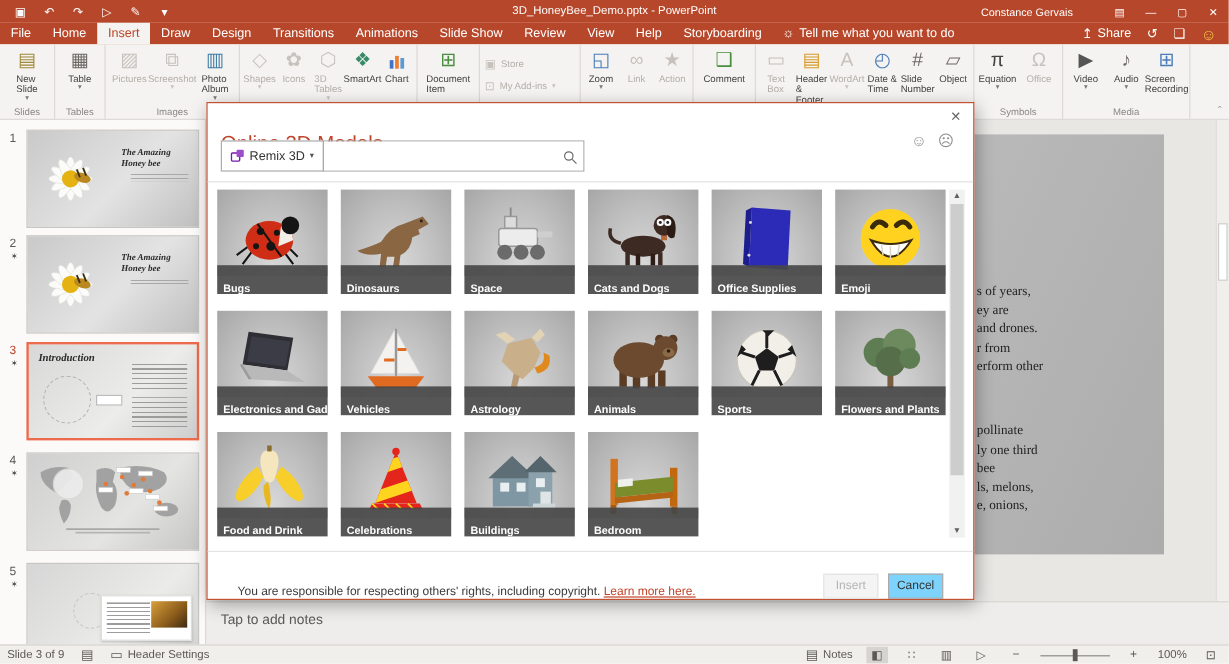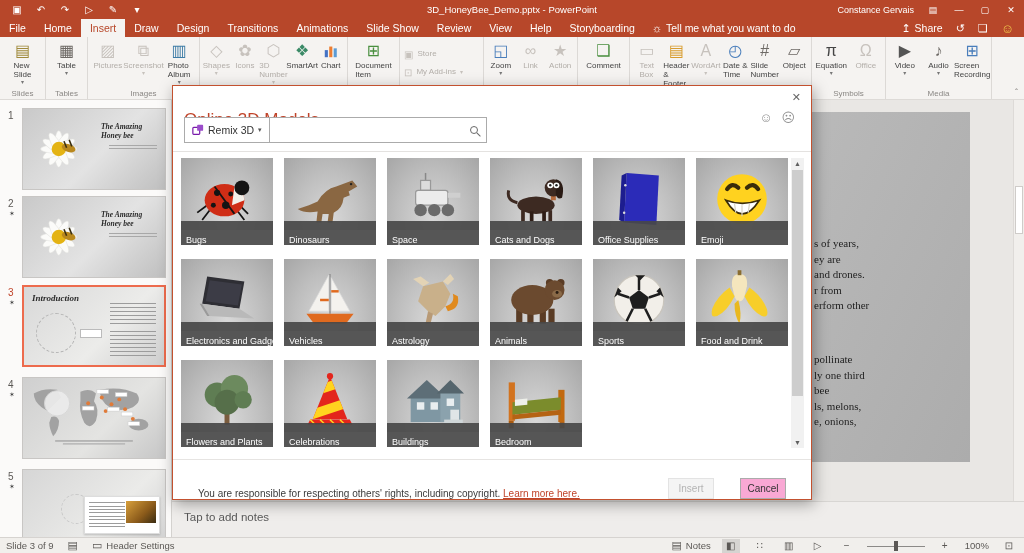--- a/index.html
+++ b/index.html
@@ -6,21 +6,21 @@
   html,body { width:1024px; height:553px; overflow:hidden; }
   body { font-family:"Liberation Sans", sans-serif; background:#fff; }
   #app { position:relative; width:1024px; height:553px; }
 
   
   .titlebar { position:absolute; left:0; top:0; width:1024px; height:19px; background:#B7472A; color:#fff; display:flex; align-items:center; }
   .qat { display:flex; align-items:center; gap:2px; padding-left:6px; }
   .qat .qbtn { width:22px; height:17px; display:flex; align-items:center; justify-content:center; font-size:10px; color:#fff; cursor:default; }
   .win-title { position:absolute; left:0; right:0; text-align:center; font-size:9.5px; color:#fff; pointer-events:none; }
   .tb-right { margin-left:auto; display:flex; align-items:center; height:19px; }
-  .tb-user { font-size:9px; color:#fff; margin-right:6px; }
+  .tb-user { font-size:9px; color:#fff; margin-right:26px; }
   .winbtn { width:26px; height:19px; display:flex; align-items:center; justify-content:center; font-size:9px; color:#fff; }
 
   
   .tabsrow { position:absolute; left:0; top:19px; width:1024px; height:18px; background:#B7472A; display:flex; align-items:stretch; }
   .tab { padding:0 9px; font-size:10.5px; line-height:18px; color:#fff; white-space:nowrap; }
   .tab.active { background:#F5F3F1; color:#B7472A; }
   .tellme { display:flex; align-items:center; gap:4px; font-size:10.5px; color:#fff; padding:0 8px; }
   .tabs-right { margin-left:auto; display:flex; align-items:center; gap:13px; padding-right:10px; color:#fff; }
   .tabs-right .titem { display:flex; align-items:center; gap:4px; font-size:10.5px; }
   .ticon { font-size:11px; }
@@ -101,32 +101,32 @@
   .search-wrap { position:relative; width:218px; margin-left:-1px; border:1px solid #ABABAB; background:#fff; }
   .search-wrap input { width:100%; height:100%; border:none; outline:none; font-size:10.5px; padding:0 22px 0 6px; font-family:"Liberation Sans",sans-serif; }
   .mag { position:absolute; right:8px; top:8px; width:8px; height:8px; border:1.4px solid #6a6a6a; border-radius:50%; }
   .mag::after { content:""; position:absolute; width:5px; height:1.4px; background:#6a6a6a; transform:rotate(45deg); right:-4px; bottom:-2px; }
   .dlg-smilies { position:absolute; right:16px; top:24px; display:flex; gap:9px; font-size:13px; color:#8f8f8f; }
   .dlg-sep { position:absolute; left:0; right:0; top:65px; border-top:1px solid #E4E2E0; }
   .tile-grid { position:absolute; left:8px; top:72px; width:612px; display:grid; grid-template-columns:repeat(6,92px); gap:14px 11px; }
   .tile { width:92px; height:87px; position:relative; }
   .tile-img { width:92px; height:72px; background:radial-gradient(ellipse at 50% 85%, #d8d8d8 0%, #bebebe 55%, #a6a6a6 100%); display:flex; align-items:flex-end; justify-content:center; overflow:hidden; }
   .tile-img svg { width:76px; height:62px; }
-  .tile-label { position:absolute; left:0; bottom:0; width:100%; height:15px; line-height:15px; background:rgba(72,72,72,.92); color:#fff; font-size:9px; padding:12px 5px; white-space:nowrap; overflow:hidden; }
+  .tile-label { position:absolute; left:0; bottom:0; width:100%; height:15px; line-height:15px; background:rgba(72,72,72,.92); color:#fff; font-size:9px; padding:12px 5px; white-space:nowrap; overflow:hidden;font-weight:bold; }
   .dlg-scroll { position:absolute; right:7px; top:72px; width:13px; height:290px; background:#F1F1F1; }
   .dlg-scroll .arr { position:absolute; left:0; width:13px; height:11px; font-size:7px; color:#5f5f5f; text-align:center; line-height:11px; }
   .arr.up { top:0; } .arr.down { bottom:0; }
   .dlg-thumb { position:absolute; left:1px; top:12px; width:11px; height:226px; background:#CDCDCD; }
   .dlg-footer-sep { position:absolute; left:0; right:0; top:373px; border-top:1px solid #E6E4E2; }
   .dlg-footer { position:absolute; left:0; top:373px; width:100%; height:40px; display:flex; align-items:flex-end; padding:0 25px; }
   .rights { font-size:10px; color:#3b3b3b; flex:1; }
   .rights a { color:#C0442A; }
   .dbtn { width:46px; height:21px; font-size:10px; display:flex; align-items:center; justify-content:center; font-family:"Liberation Sans",sans-serif; }
   .dbtn.insert { background:#F4F4F4; border:1px solid #E3E3E3; color:#B4B4B4; margin-right:8px; }
-  .dbtn.cancel { background:#f9a8d4; border:1px solid #ABABAB; color:#333;margin-left:18px; }
+  .dbtn.cancel { background:#7dd3fc; border:1px solid #ABABAB; color:#333; }
 </style>
 </head>
 <body>
 
 <div id="app">
 
   <div class="titlebar">
     <div class="qat">
       <span class="qbtn">▣</span>
       <span class="qbtn">↶</span>
@@ -258,21 +258,21 @@
           <span class="rlbl">Shapes</span>
           <span class="caret show">▾</span>
         </div>
         <div class="rbtn dis">
           <span class="ric">✿</span>
           <span class="rlbl">Icons</span>
         </div>
         <div class="rbtn dis">
           <span class="ric">⬡</span>
           <span class="rlbl">3D
-Number</span>
+Tables</span>
           <span class="caret show">▾</span>
         </div>
         <div class="rbtn">
           <span class="ric" style="color: rgb(59, 138, 103);">❖</span>
           <span class="rlbl">SmartArt</span>
         </div>
         <div class="rbtn">
           <span class="ric">
             <svg viewBox="0 0 18 18">
               <rect x="2" y="8" width="3.5" height="8" fill="#4472c4"></rect>
@@ -752,41 +752,41 @@
               <polygon points="47,15 50,23 44,18" fill="#1e1e1e"></polygon>
               <polygon points="13,15 16,18 10,23" fill="#1e1e1e"></polygon>
             </svg>
           </div>
           <div class="tile-label">Sports</div>
         </div>
 
         <div class="tile">
           <div class="tile-img">
             <svg viewBox="0 0 60 50">
+              <rect x="28" y="30" width="4" height="14" fill="#7a5c3e"></rect>
+              <circle cx="22" cy="20" r="10" fill="#5f7d53"></circle>
+              <circle cx="36" cy="15" r="11" fill="#6c8a5e"></circle>
+              <circle cx="30" cy="26" r="10" fill="#566f4a"></circle>
+              <circle cx="43" cy="24" r="7" fill="#5f7d53"></circle>
+            </svg>
+          </div>
+          <div class="tile-label">Flowers and Plants</div>
+        </div>
+
+        <div class="tile">
+          <div class="tile-img">
+            <svg viewBox="0 0 60 50">
               <path d="M28 4 Q35 4 34 14 L32 22 Q31 26 28 26 Q25 26 24 22 L22 14 Q21 4 28 4 Z" fill="#f5e6bd"></path>
               <path d="M24 22 Q18 34 10 38 Q4 40 6 32 Q10 22 20 15 Z" fill="#f7ce2a"></path>
               <path d="M32 22 Q38 34 46 38 Q52 40 50 32 Q46 22 36 15 Z" fill="#f7ce2a"></path>
               <path d="M27 25 Q30 36 28 44 Q24 38 24 28 Z" fill="#e9b81f"></path>
               <rect x="26.5" y="1" width="3" height="4" fill="#8a6d2f"></rect>
             </svg>
           </div>
           <div class="tile-label">Food and Drink</div>
-        </div>
-
-        <div class="tile">
-          <div class="tile-img">
-            <svg viewBox="0 0 60 50">
-              <rect x="28" y="30" width="4" height="14" fill="#7a5c3e"></rect>
-              <circle cx="22" cy="20" r="10" fill="#5f7d53"></circle>
-              <circle cx="36" cy="15" r="11" fill="#6c8a5e"></circle>
-              <circle cx="30" cy="26" r="10" fill="#566f4a"></circle>
-              <circle cx="43" cy="24" r="7" fill="#5f7d53"></circle>
-            </svg>
-          </div>
-          <div class="tile-label">Flowers and Plants</div>
         </div>
 
         <div class="tile">
           <div class="tile-img">
             <svg viewBox="0 0 60 50">
               <defs>
                 <clipPath id="coneclip">
                   <path d="M30 5 L44 40 L16 40 Z"></path>
                 </clipPath>
               </defs>

